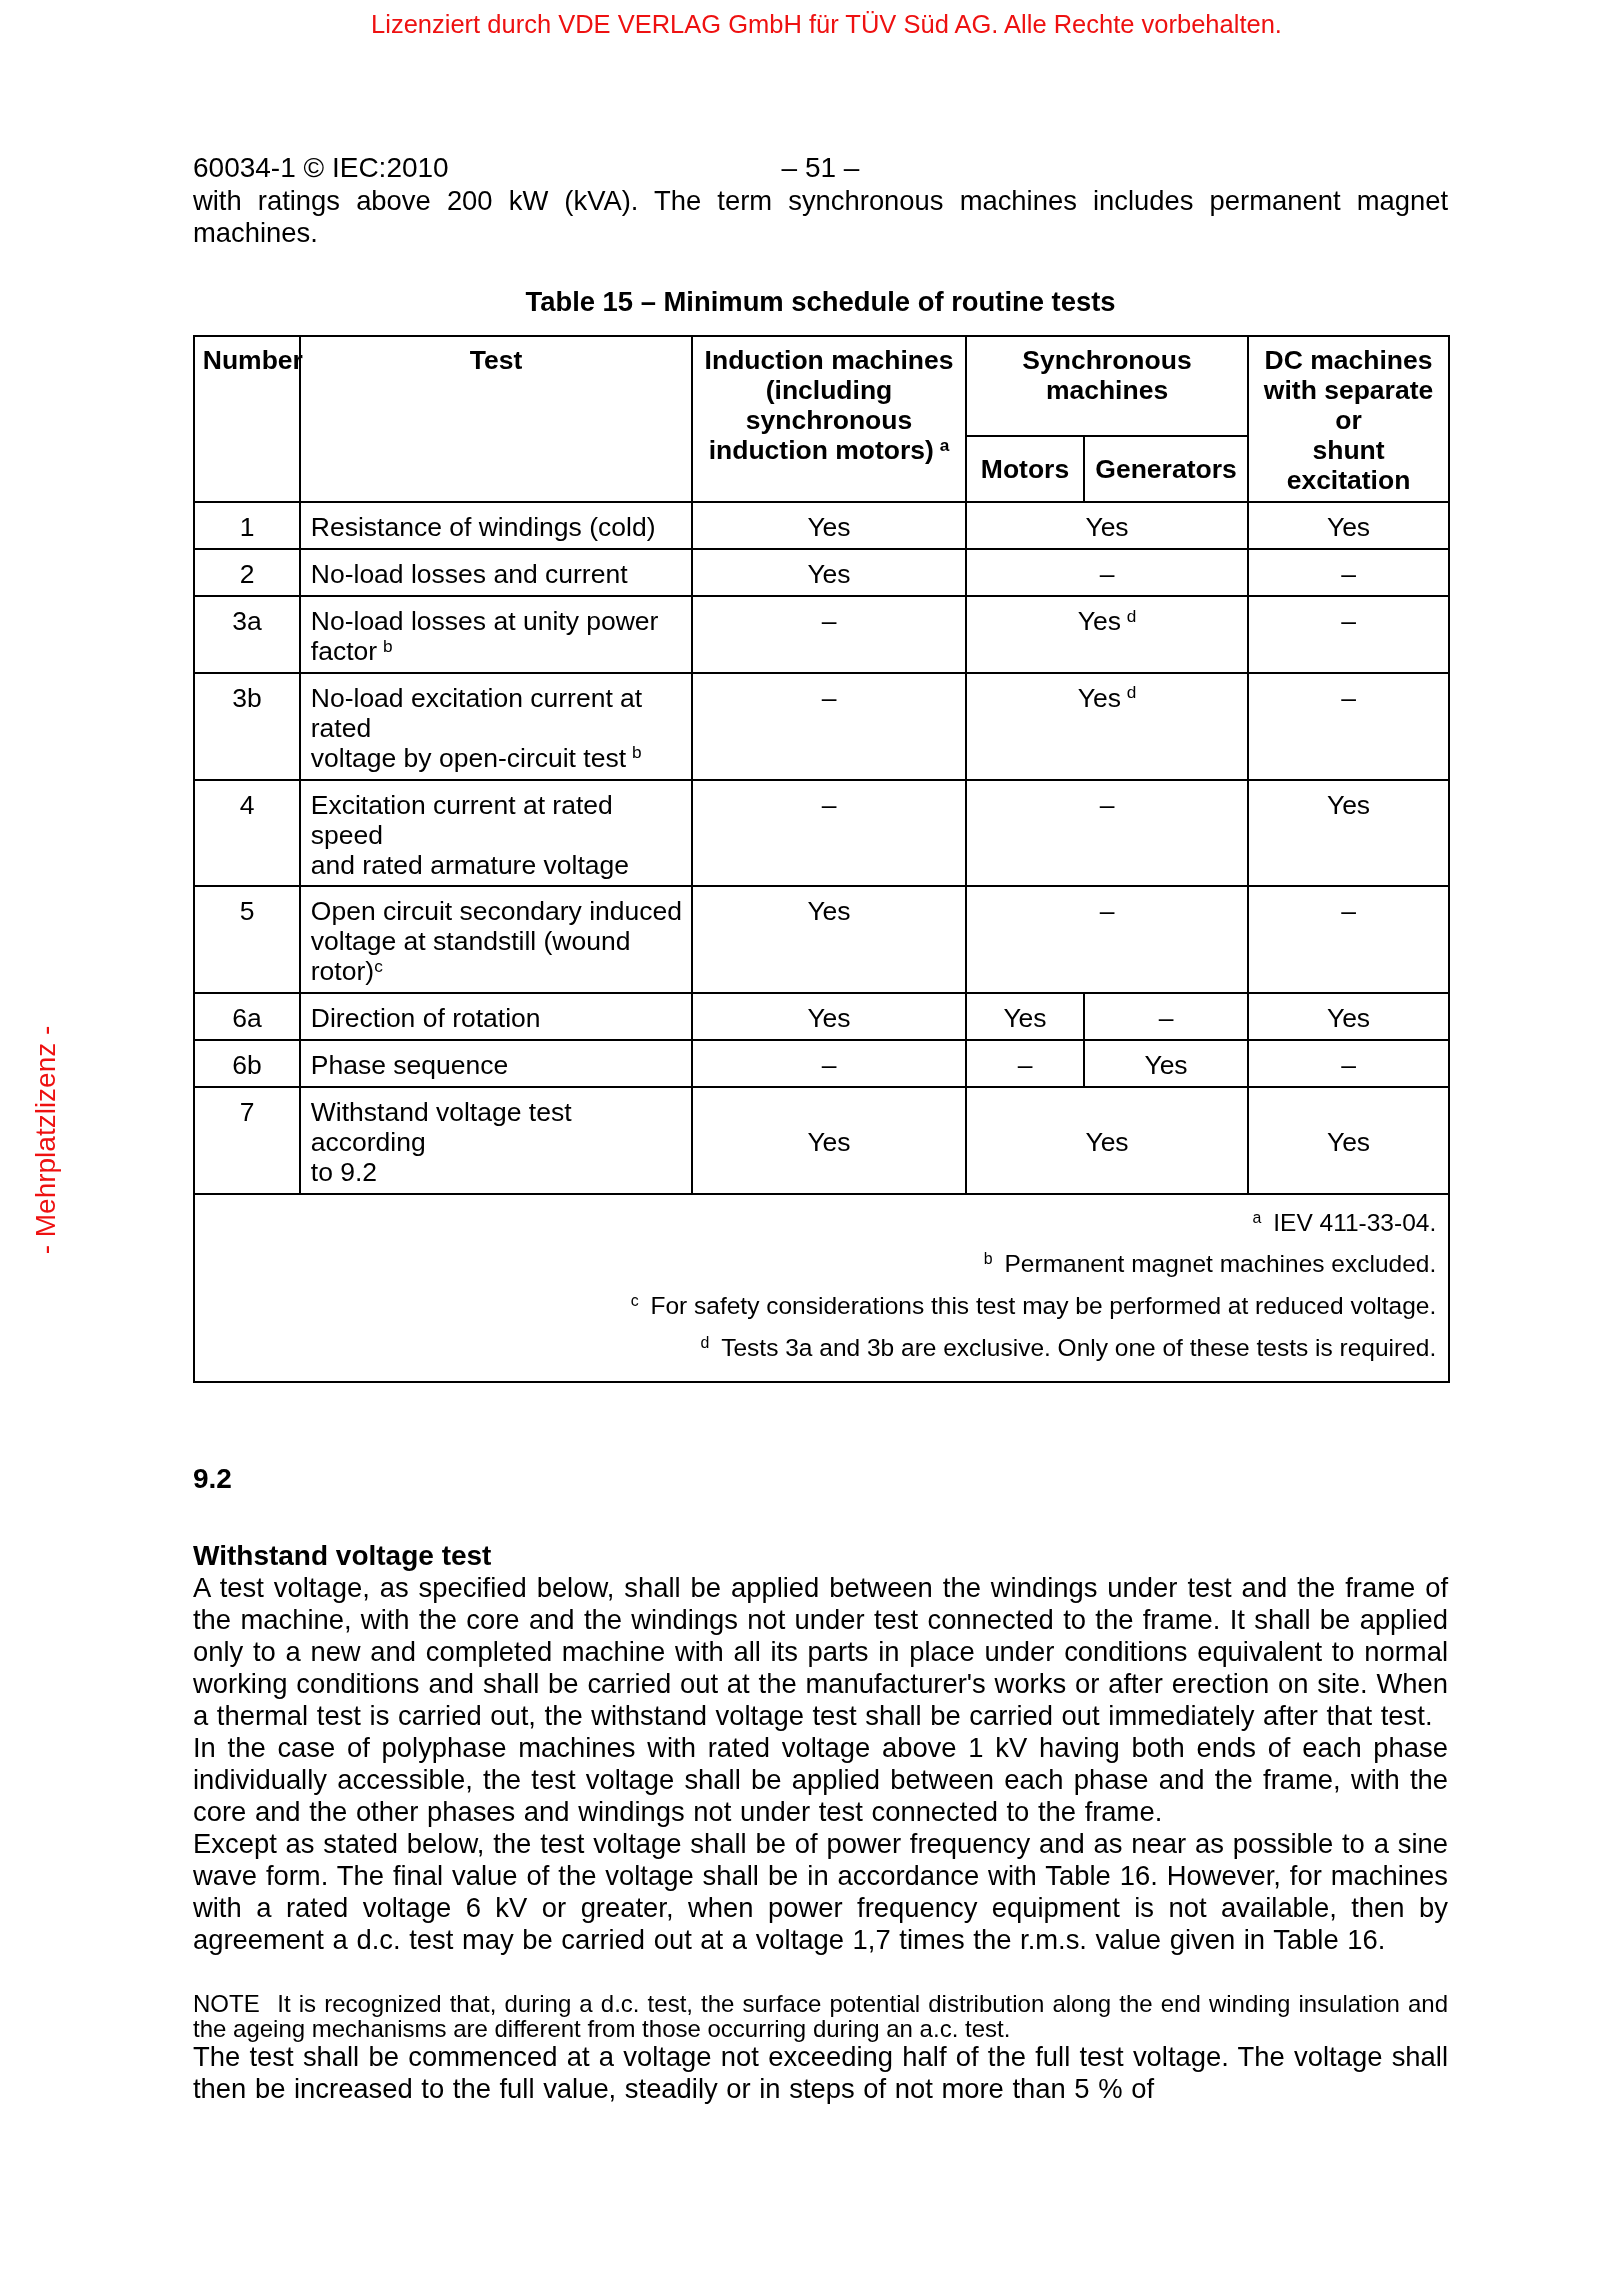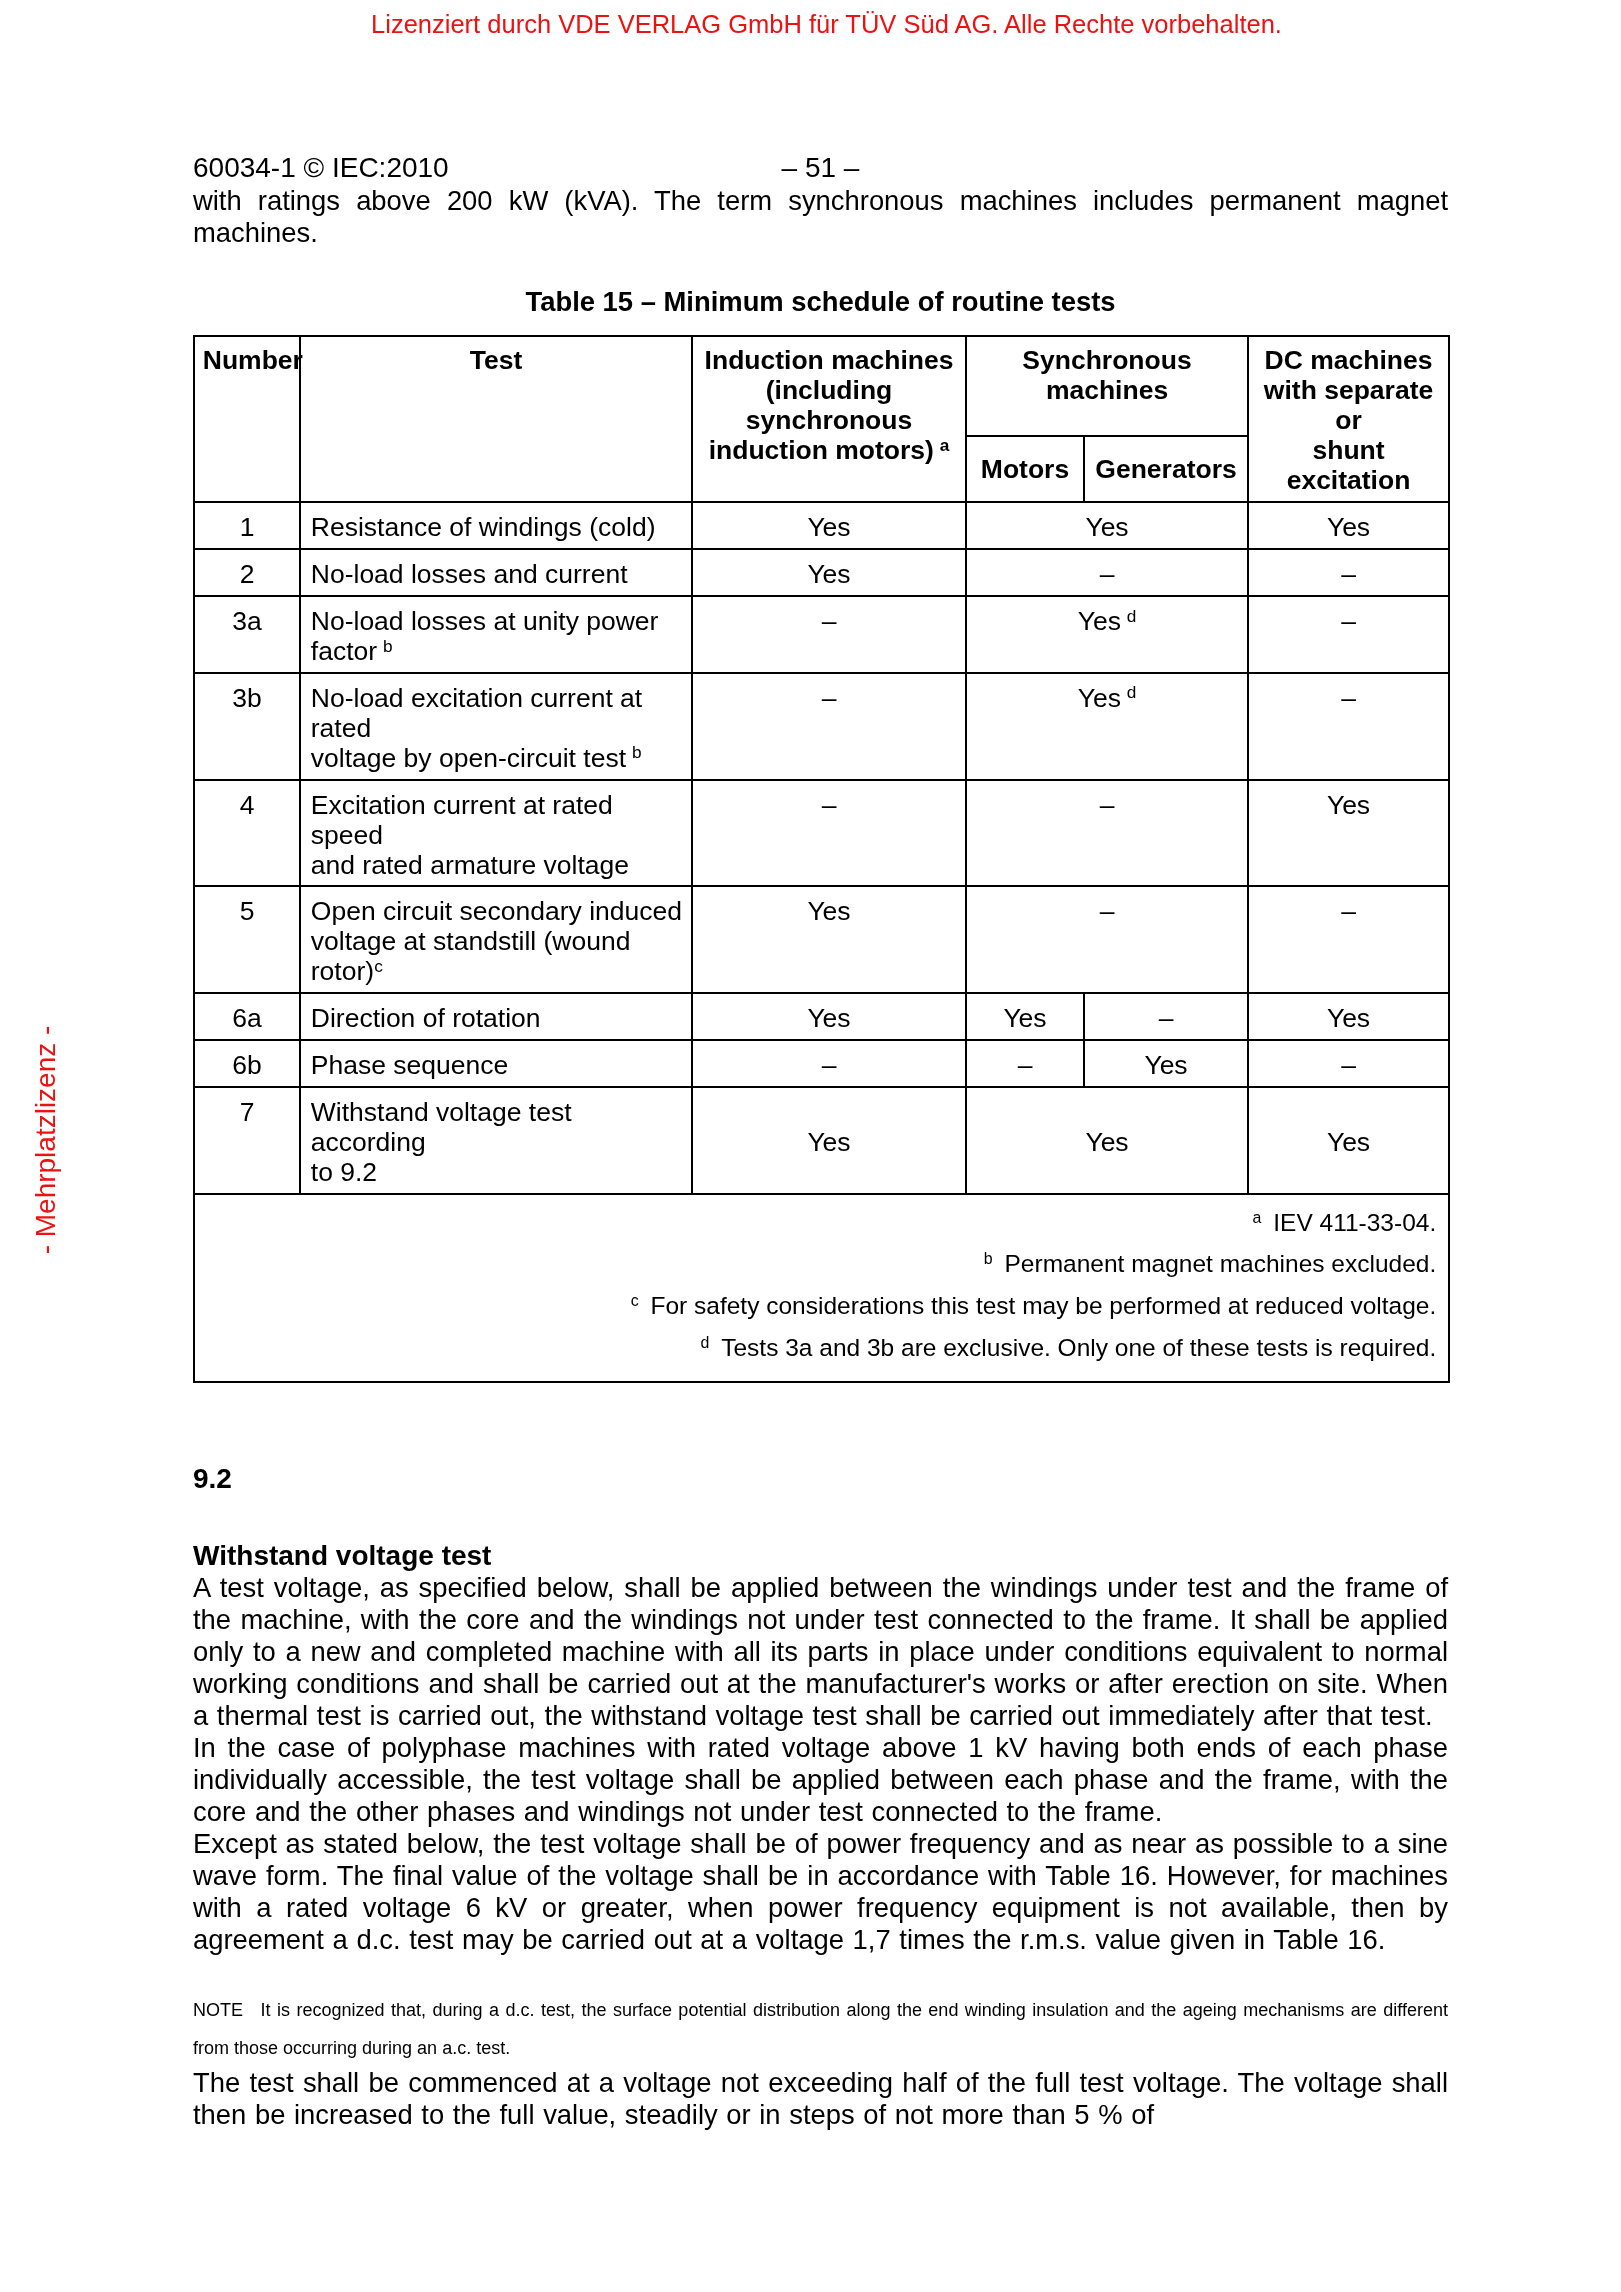--- a/index.html
+++ b/index.html
@@ -67,21 +67,21 @@
 
   .section-heading {
     margin:80px 0 0 0; font-size:28px; font-weight:bold;
     display:flex; gap:45px;flex-direction:column;
   }
   .m-s1 { margin-top:27.4px; }
   .m-s2 { margin-top:35px; }
   .m-s3 { margin-top:37px; }
 
   p.note {
-    margin:35px 0 0 0; font-size:18px; line-height:38px;
+    margin:35px 0 0 0; font-size:24px; line-height:25px;
     text-align:justify;
   }
   .note-label { padding-right:17.6px; }
   .m-last { margin-top:29px; }
 </style>
 </head>
 <body>
 
 <div class="page">
 

